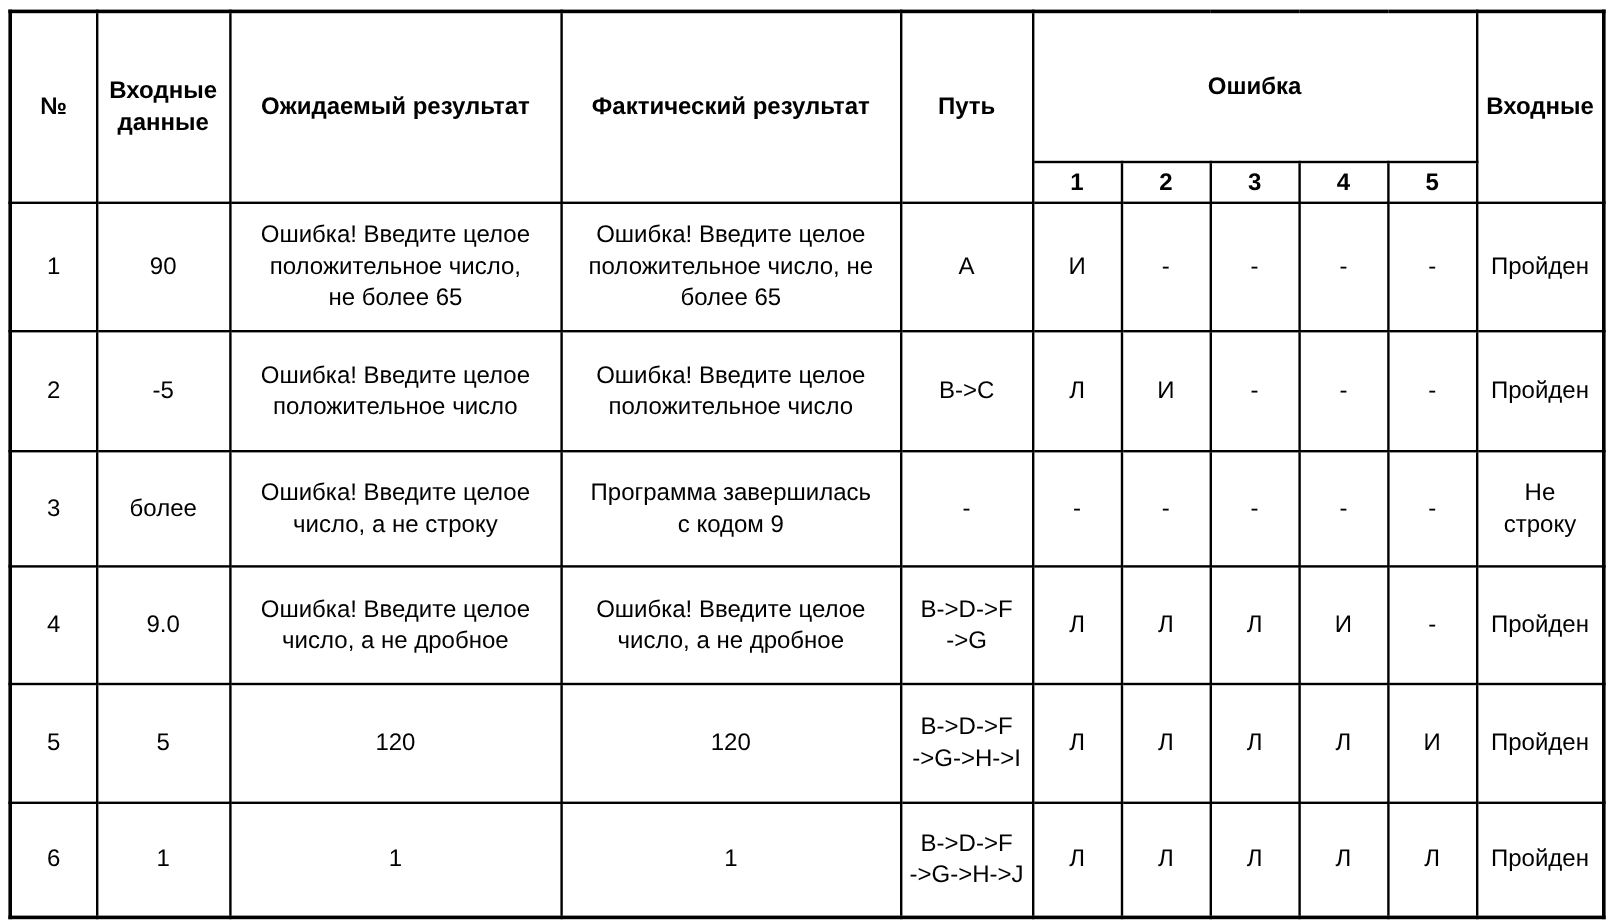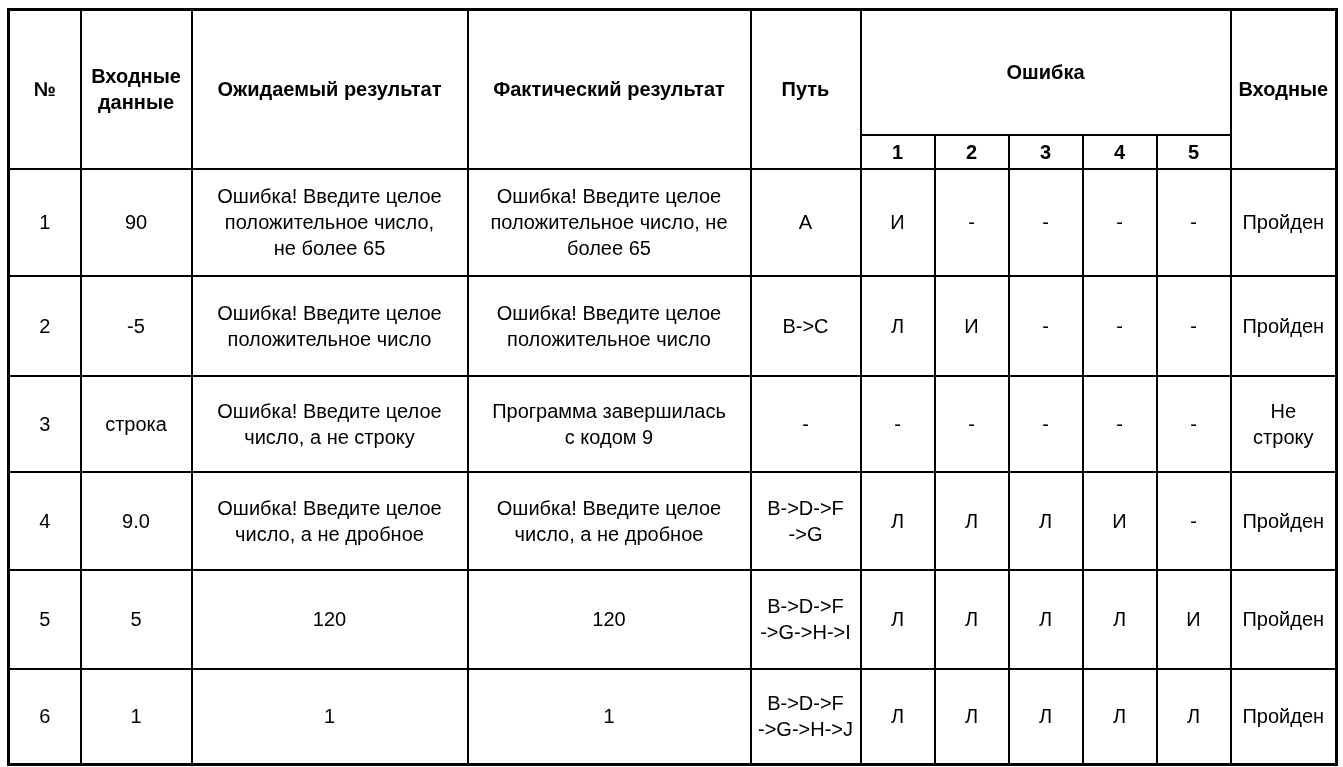--- a/index.html
+++ b/index.html
@@ -122,21 +122,21 @@
         <td>B-&gt;C</td>
         <td>Л</td>
         <td>И</td>
         <td>-</td>
         <td>-</td>
         <td>-</td>
         <td>Пройден</td>
       </tr>
       <tr>
         <td class="cell-num">3</td>
-        <td>строка</td>
+        <td>более</td>
         <td>Ошибка! Введите целое
 число, а не строку</td>
         <td>Программа завершилась
 с кодом 9</td>
         <td>-</td>
         <td>-</td>
         <td>-</td>
         <td>-</td>
         <td>-</td>
         <td>-</td>

